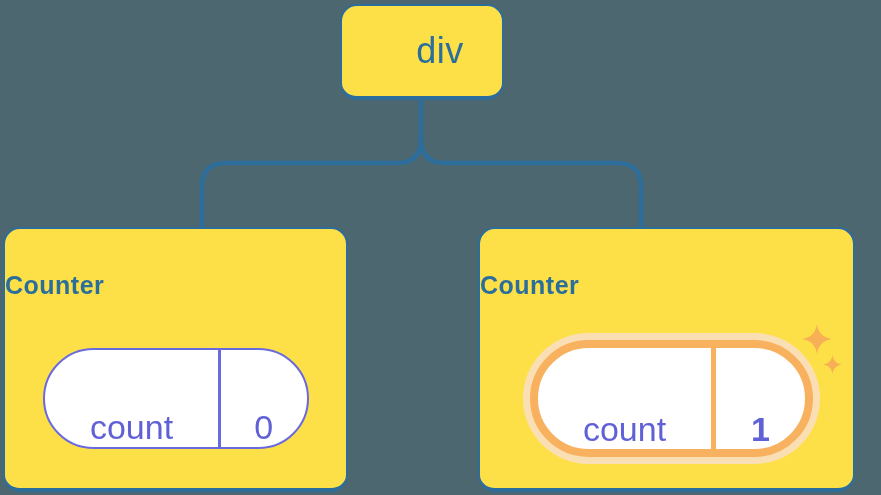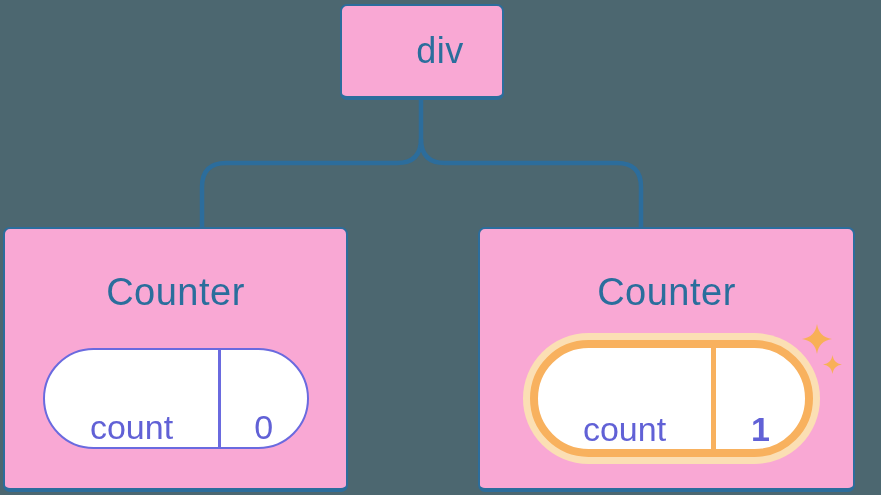--- a/index.html
+++ b/index.html
@@ -8,40 +8,40 @@
     width:881px;height:495px;
     background:var(--background,#4C6770);
     overflow:hidden;
     font-family:"Liberation Sans", sans-serif;
   }
   .connector-svg{position:absolute;left:0;top:0;width:881px;height:495px;}
   .connector-svg path{fill:none;stroke:var(--line,#2C6D9C);stroke-width:4.5;}
 
   .node-box{
     position:absolute;
-    background:#f9a8d4;
+    background:#fde047;
     border:2px solid var(--line,#2C6D9C);
     border-bottom-width:4px;
-    border-radius:7px;
+    border-radius:17px;
     box-sizing:border-box;
     padding-left:36px;
   }
   .root-box{left:340px;top:4px;width:164px;height:96px;
     display:flex;align-items:center;justify-content:center;}
   .root-label{
     color:var(--heading,#2A6E9C);
     font-size:36px;font-weight:500;letter-spacing:0.5px;
   }
   .counter-left{left:3px;top:227px;width:345px;height:265px;}
   .counter-right{left:478px;top:227px;width:377px;height:265px;}
   .counter-title{
     position:absolute;left:0;right:0;top:42px;
-    text-align:center;
+    text-align:left;
     color:var(--heading,#2A6E9C);
-    font-size:38px;font-weight:400;letter-spacing:0.5px;
+    font-size:25px;font-weight:700;letter-spacing:0.5px;
   }
 
   .state-pill{
     position:absolute;
     display:flex;align-items:flex-end;
     box-sizing:border-box;
     background:#ffffff;
   }
   .pill-plain{
     left:38px;top:119px;width:266px;height:101px;

